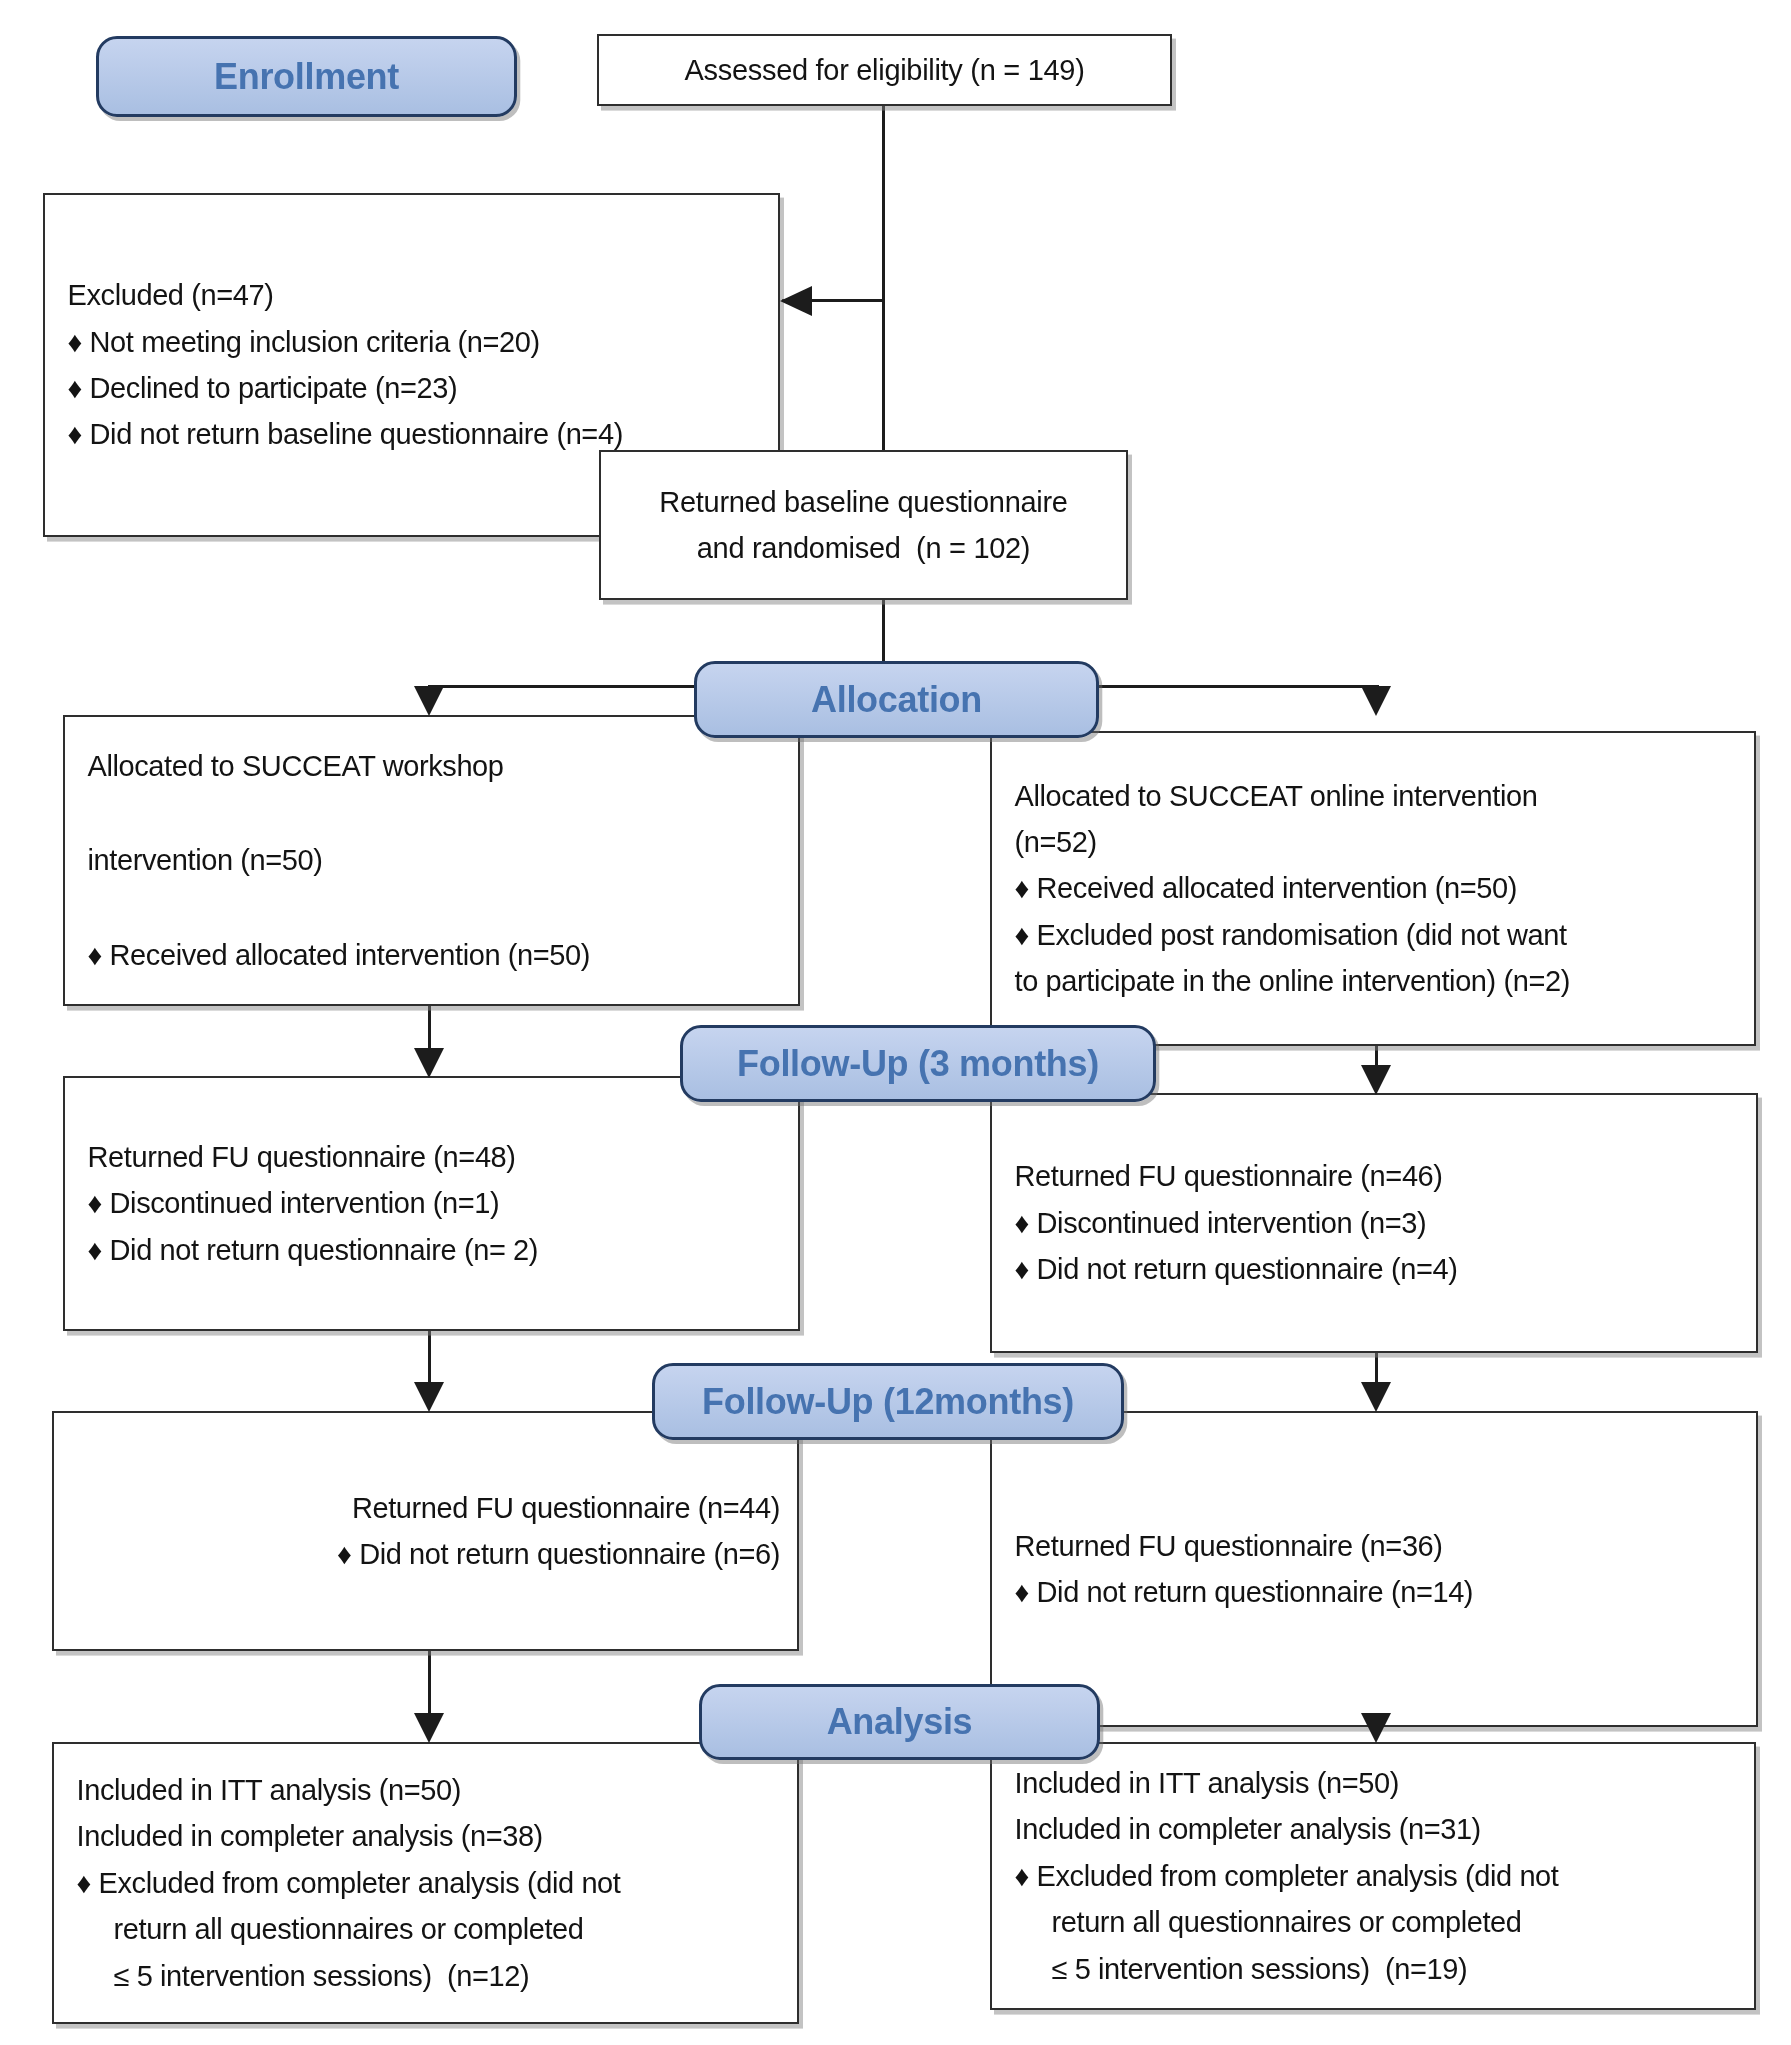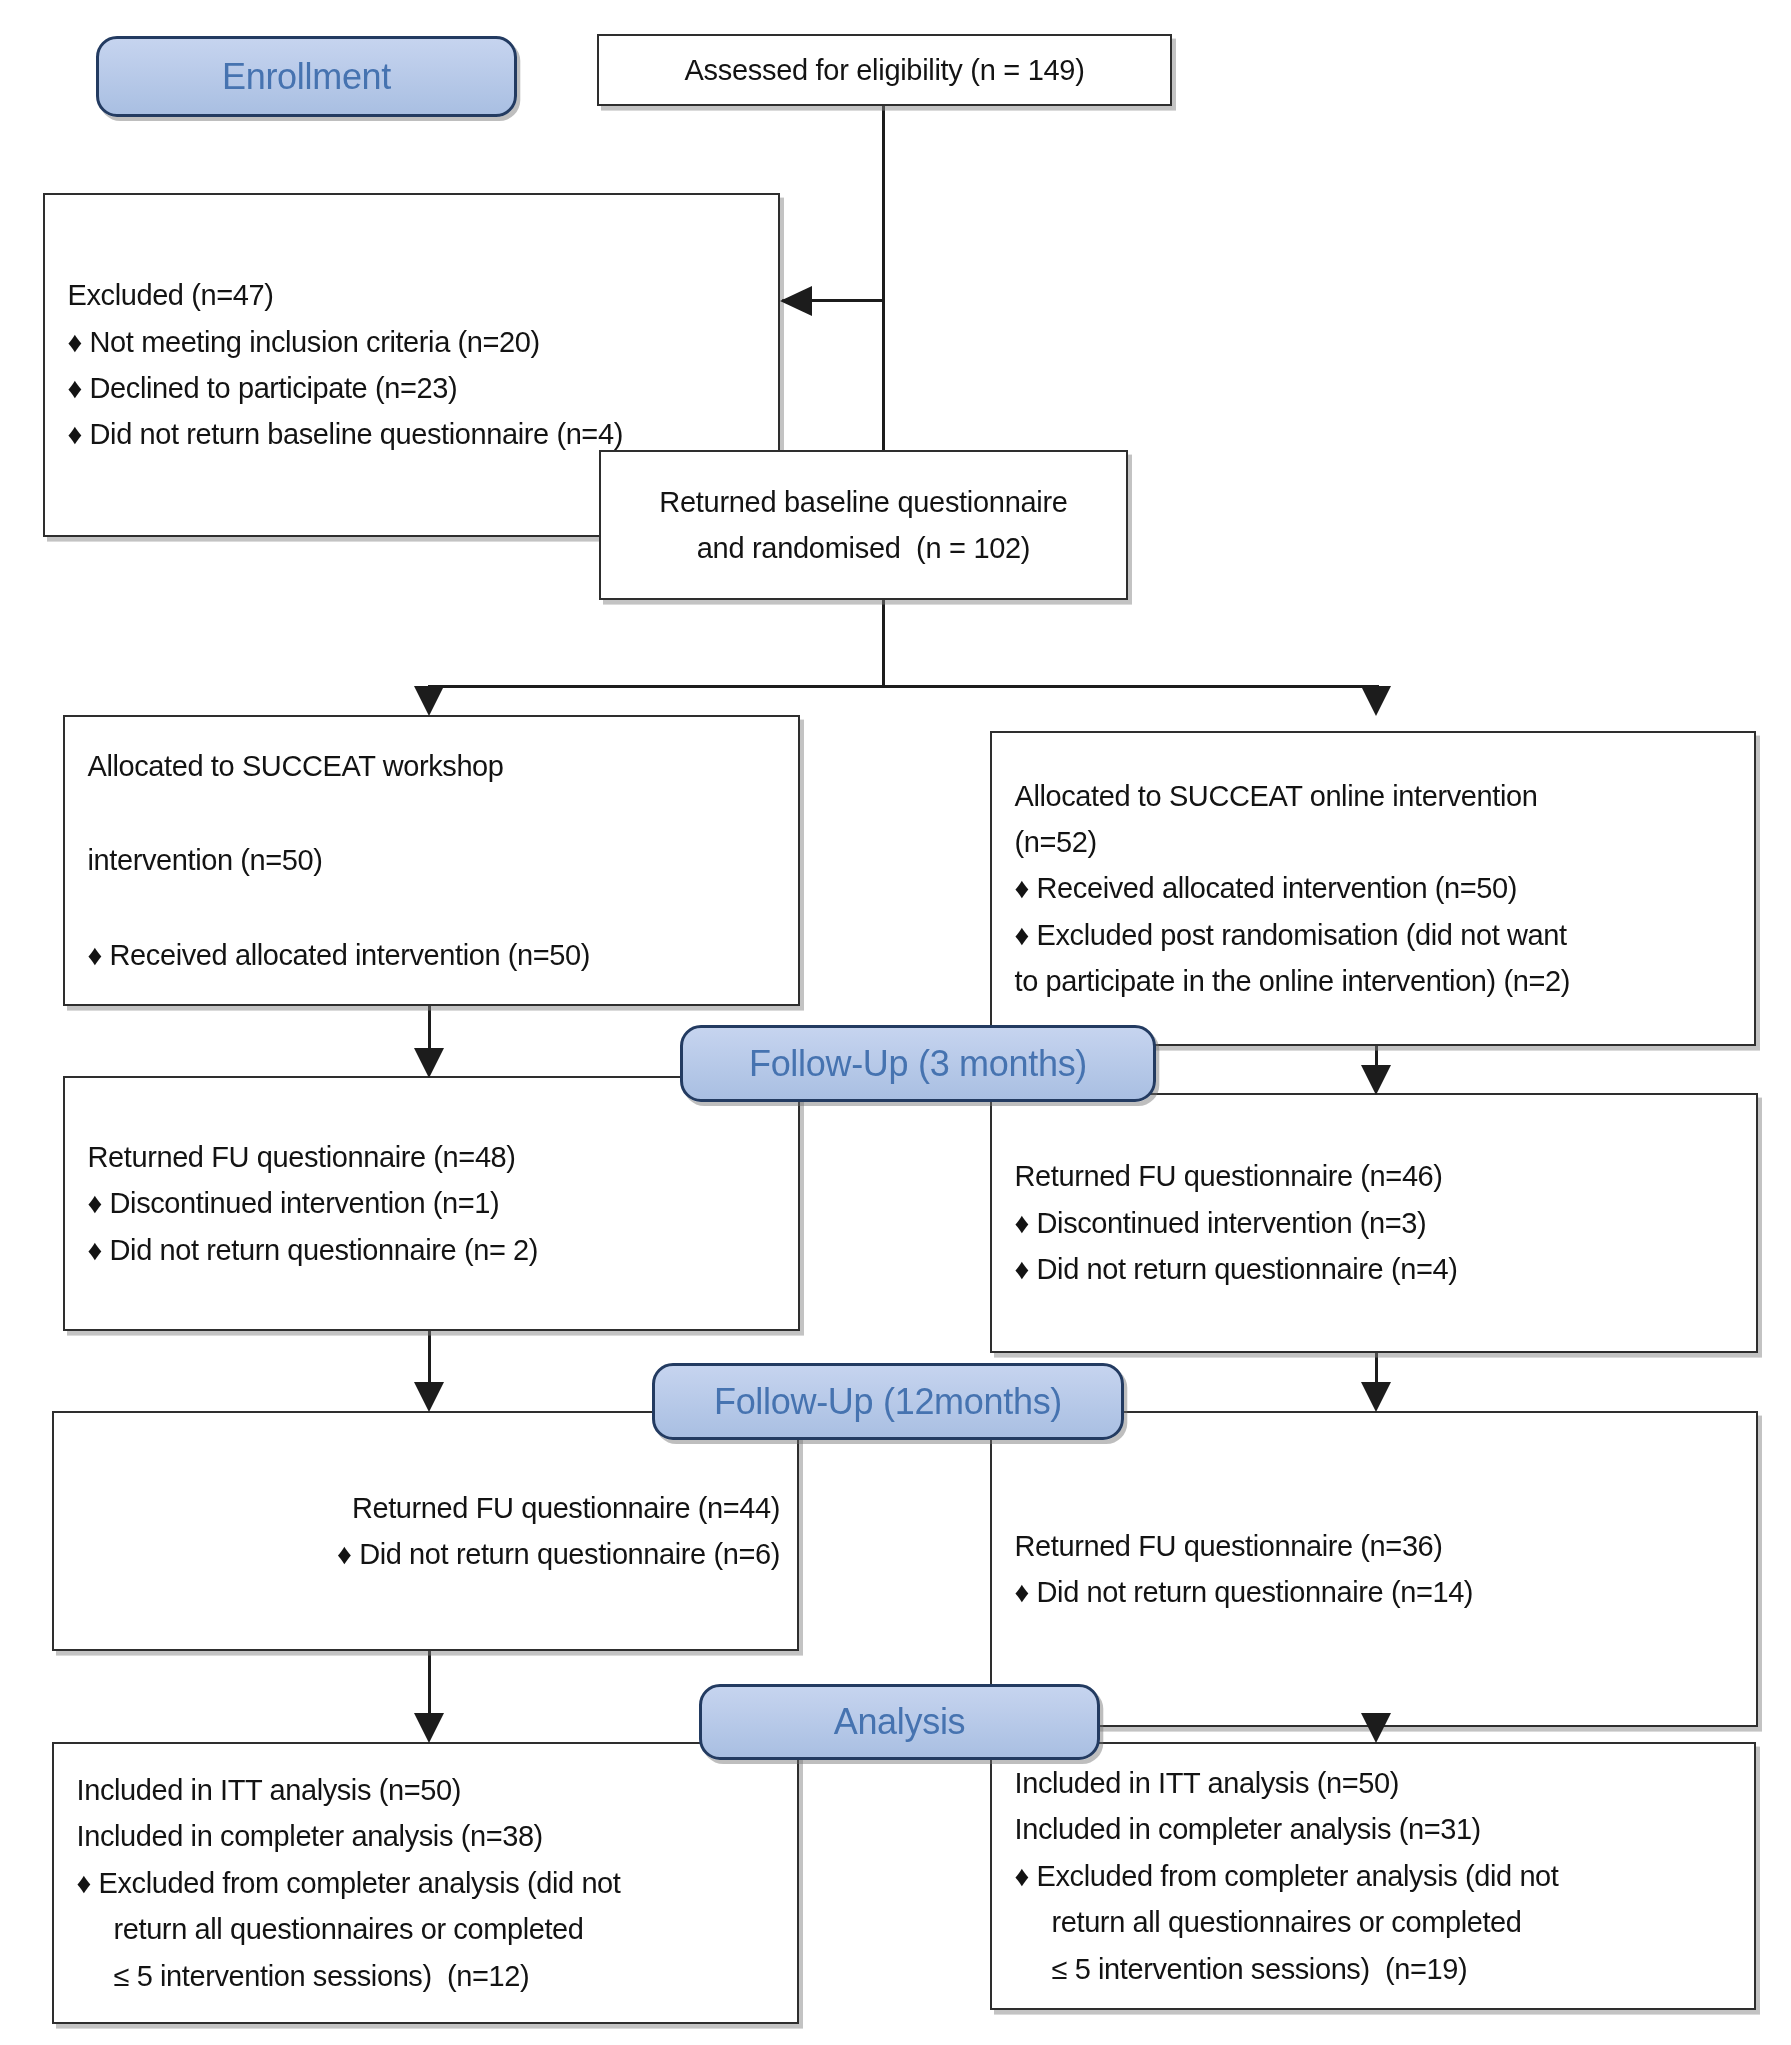--- a/index.html
+++ b/index.html
@@ -32,21 +32,21 @@
   .padded{padding:9.3px 17px 9.3px 22.5px;}
   .centered{align-items:center;text-align:center;}
   .centered .ln{letter-spacing:-0.3px;}
   .ind{padding-left:37px;}
   .pill{
     position:absolute;box-sizing:border-box;z-index:4;
     display:flex;align-items:center;justify-content:center;
     background:linear-gradient(180deg,var(--pill-fill-top) 0%,var(--pill-fill-bottom) 100%);
     border:3.3px solid var(--pill-border);border-radius:21px;
     box-shadow:3.3px 4px 0 rgba(110,110,110,.45);
-    font-weight:normal;font-size:36px;color:var(--pill-text);
+    font-weight:bold;font-size:36px;color:var(--pill-text);
     letter-spacing:-0.3px;
   }
   .vline,.hline{position:absolute;background:var(--line-color);z-index:1;}
   .vline{width:3.3px;}
   .hline{height:3.3px;}
   .arrow-down{
     position:absolute;width:0;height:0;z-index:3;
     border-left:15.2px solid transparent;border-right:15.2px solid transparent;
     border-top:30.5px solid var(--line-color);
   }
@@ -150,20 +150,23 @@
     <div class="ln">Included in completer analysis (n=31)</div>
     <div class="ln">♦ Excluded from completer analysis (did not</div>
     <div class="ln ind">return all questionnaires or completed</div>
     <div class="ln ind">≤ 5 intervention sessions)  (n=19)</div>
   </div>
 
   <div class="pill" style="left:96px;top:36px;width:421px;height:81px;">
     <span>Enrollment</span>
   </div>
 
+  <div class="pill" style="left:694px;top:661px;width:405px;height:77px;">
+    <span>Allocation</span>
+  </div>
 
   <div class="pill" style="left:680px;top:1025px;width:476px;height:77px;">
     <span>Follow-Up (3 months)</span>
   </div>
 
   <div class="pill" style="left:652px;top:1363px;width:472px;height:77px;">
     <span>Follow-Up (12months)</span>
   </div>
 
   <div class="pill" style="left:699px;top:1684px;width:401px;height:76px;">

